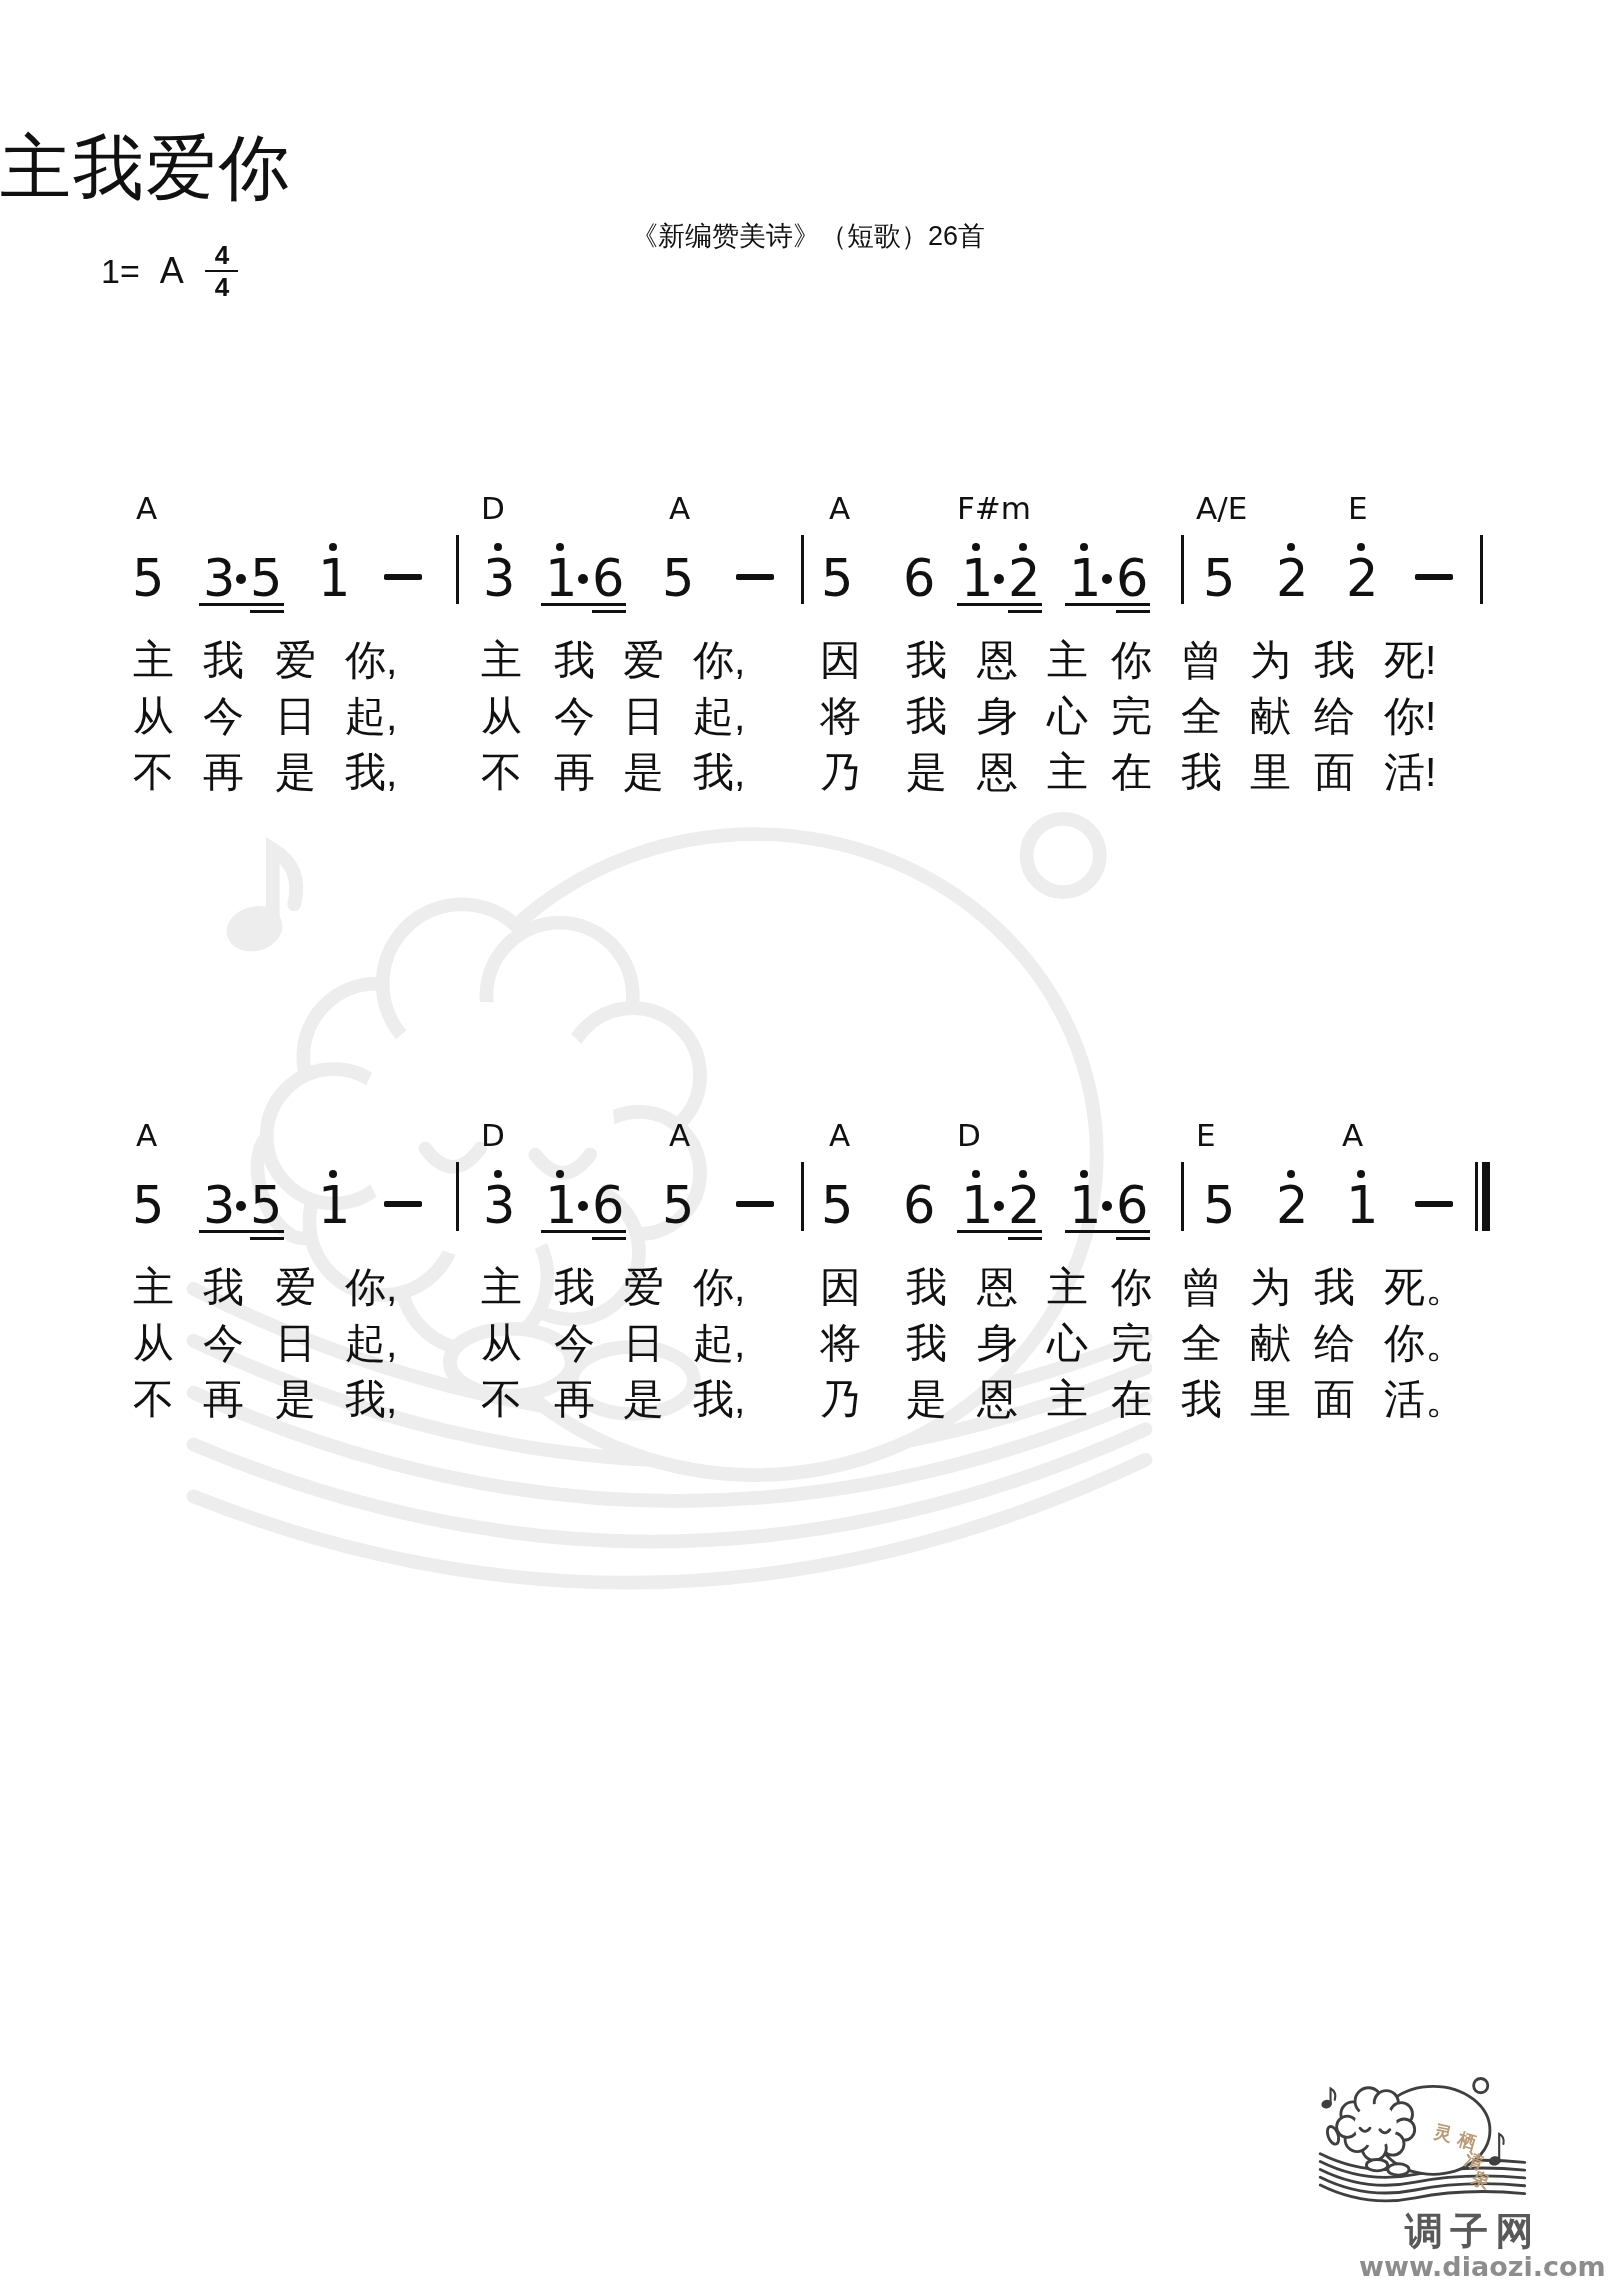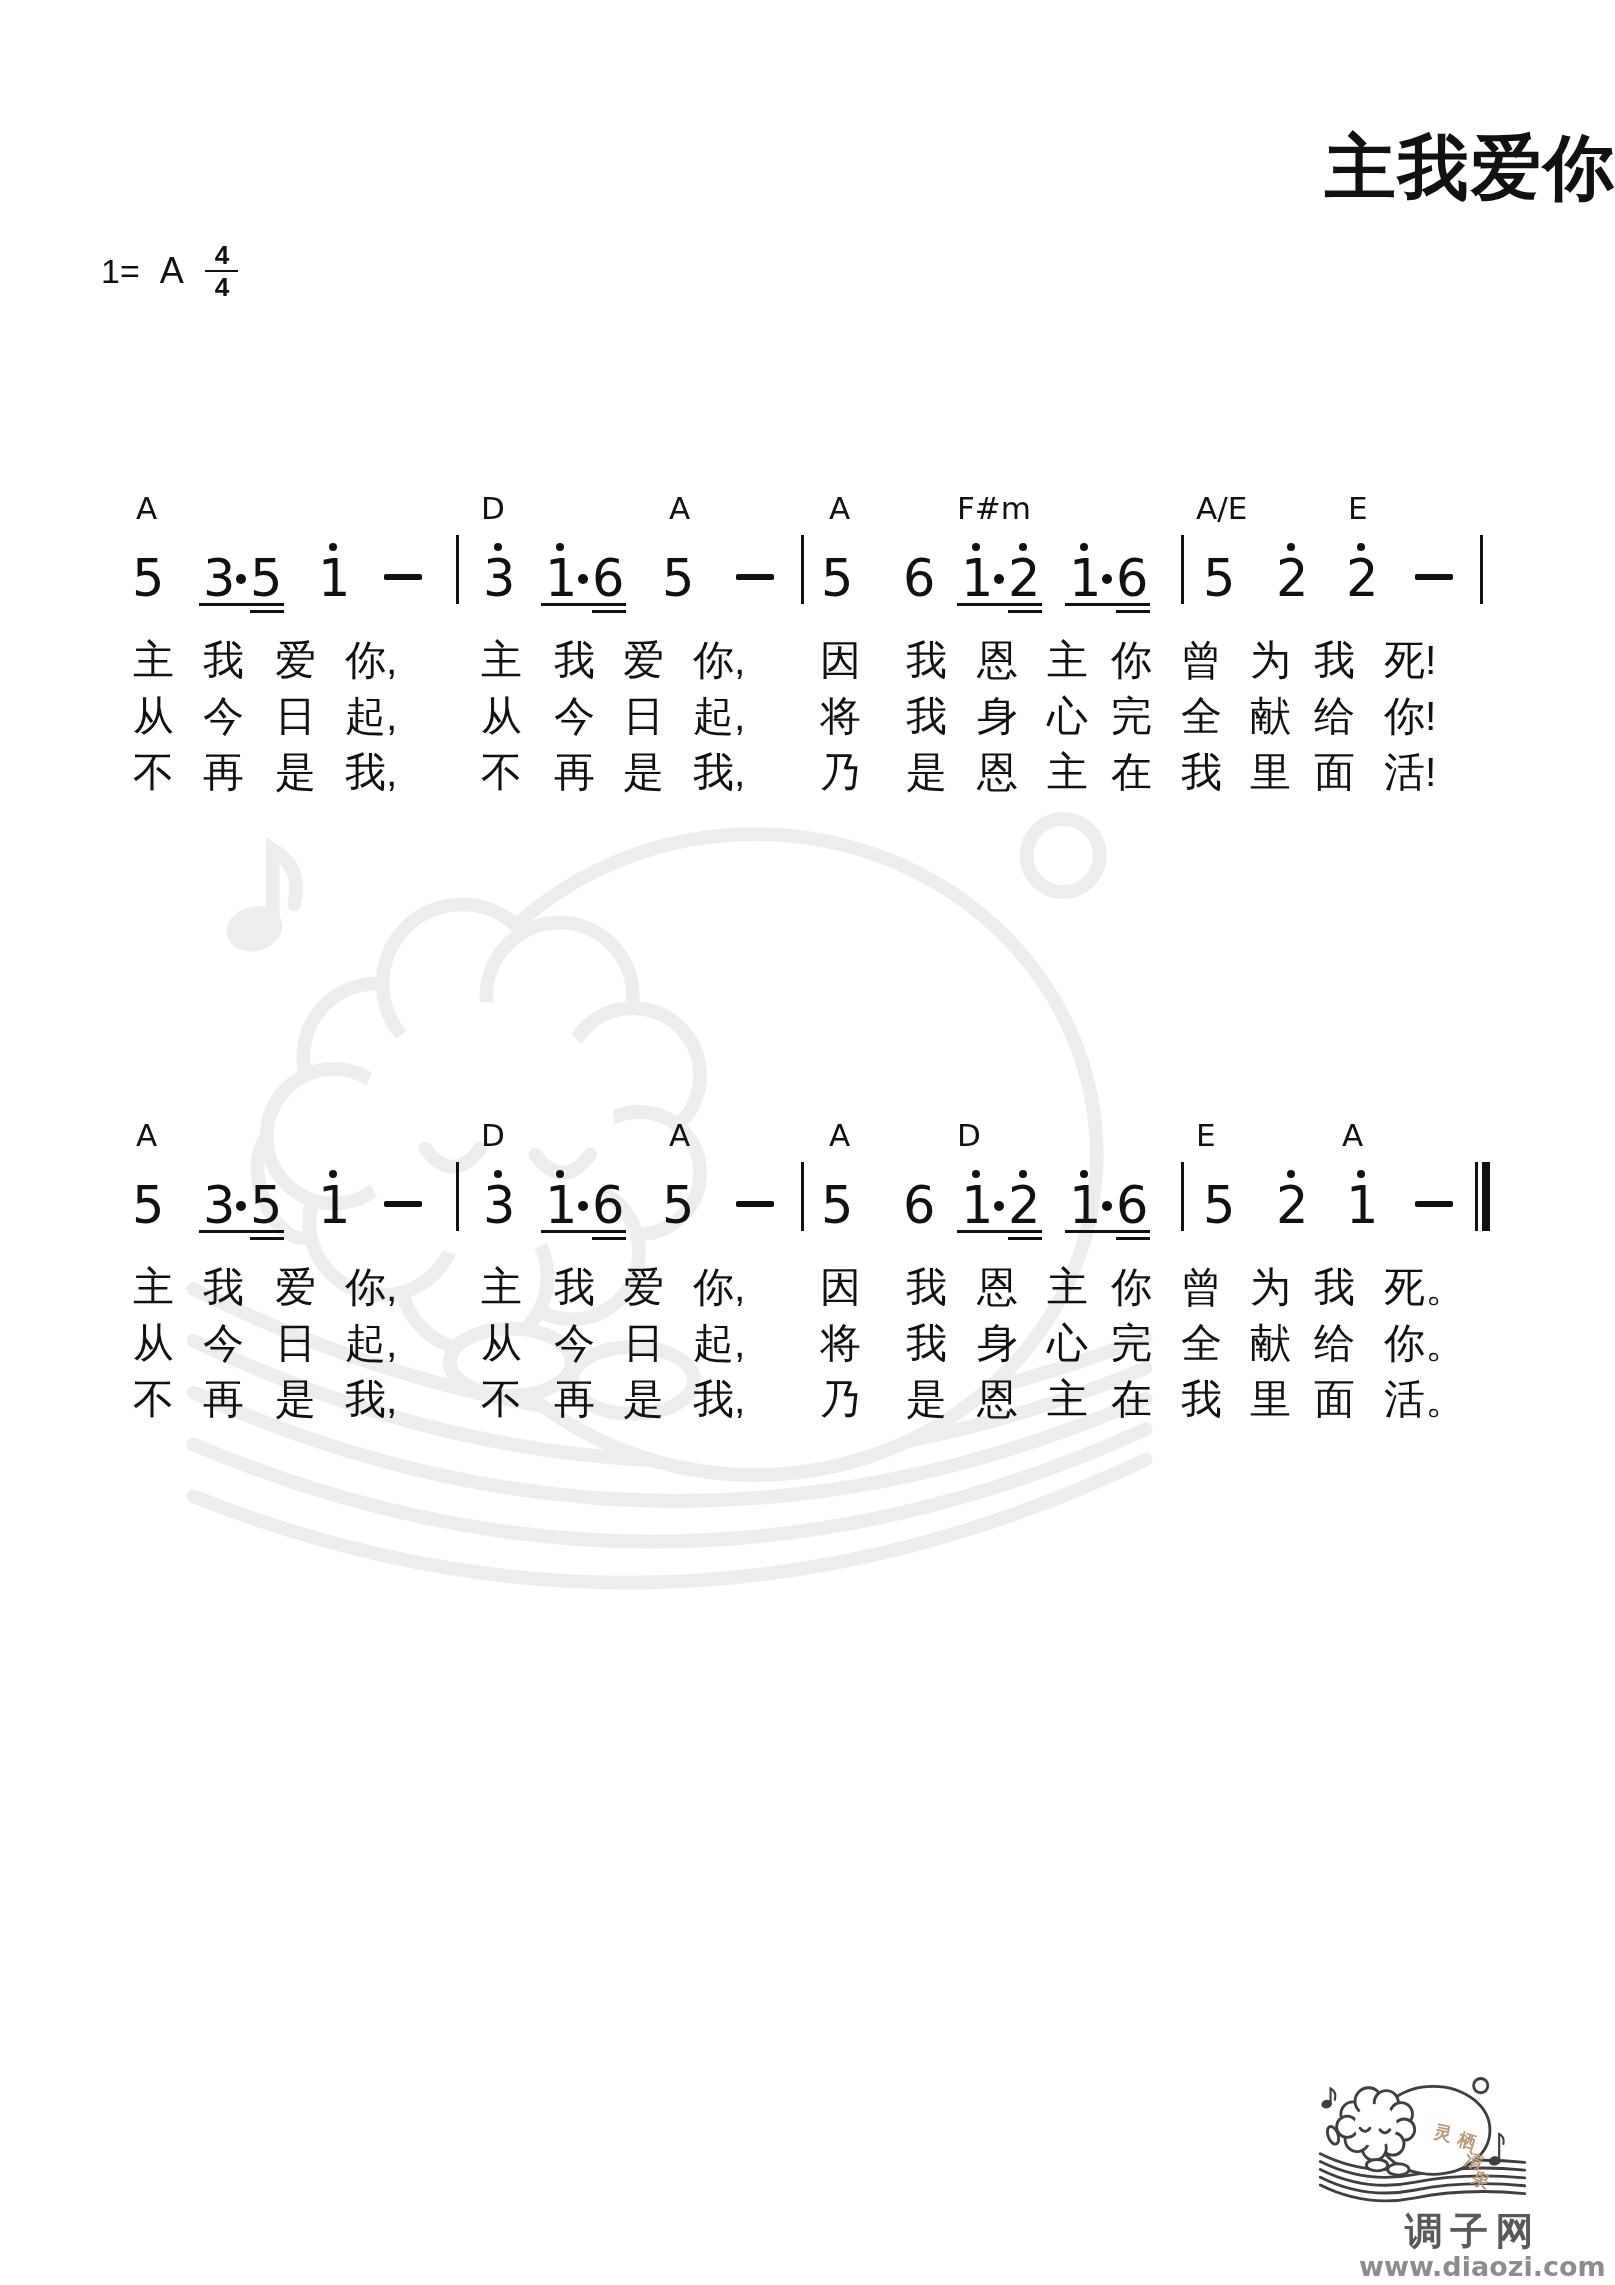--- a/index.html
+++ b/index.html
@@ -1,20 +1,20 @@
 <!DOCTYPE html>
 <html style="font-size:14.5px"><head>
 <meta charset="utf-8">
 <style>
   html,body{margin:0;padding:0;background:#fff;}
   .page{position:relative;width:1616px;height:2285px;background:#ffffff;overflow:hidden;
         font-family:"Liberation Sans",sans-serif;color:#111;}
   
-  .title{position:absolute;left:0;top:132px;width:100%;text-align:right;margin:0;
-         font-size:71px;line-height:1;font-weight:bold;letter-spacing:1.8px;}
+  .title{position:absolute;left:0;top:132px;width:100%;text-align:left;margin:0;
+         font-size:71px;line-height:1;font-weight:normal;letter-spacing:1.8px;}
   .subtitle{position:absolute;left:0;top:220px;width:100%;text-align:center;
             font-size:27px;line-height:1.2;}
   
   .keysig{position:absolute;left:101px;top:242px;display:flex;align-items:center;gap:14.5px;height:58px;}
   .keysig .prefix{font-size:34px;}
   .keysig .tonic{font-size:36px;margin-left:5.4px;}
   .ts{display:inline-flex;flex-direction:column;align-items:center;margin-left:7.2px;}
   .ts .tnum{font-size:26px;font-weight:bold;line-height:1;}
   .ts .tsline{width:33px;height:2.7px;background:#111;margin:1.8px 0;}
   
@@ -75,20 +75,21 @@
     <circle cx="66" cy="150" r="24" fill="#fff"></circle>
     <circle cx="50" cy="122" r="22" fill="#fff"></circle>
     <circle cx="100" cy="120" r="42" fill="#fff" stroke="none"></circle>
     <path d="M80,126 q9,12 18,0"></path>
     <path d="M116,128 q9,12 18,0"></path>
     <ellipse cx="108" cy="196" rx="20" ry="11" fill="#fff"></ellipse>
     <ellipse cx="148" cy="202" rx="20" ry="11" fill="#fff"></ellipse>
   </svg>
 
   <h1 class="title">主我爱你</h1>
+  <div class="subtitle">《新编赞美诗》（短歌）26首</div>
 
   <div class="keysig">
     <span class="prefix">1=</span>
     <span class="tonic">A</span>
     <span class="ts">
       <span class="tnum">4</span>
       <span class="tsline"></span>
       <span class="tnum">4</span>
     </span>
   </div>

